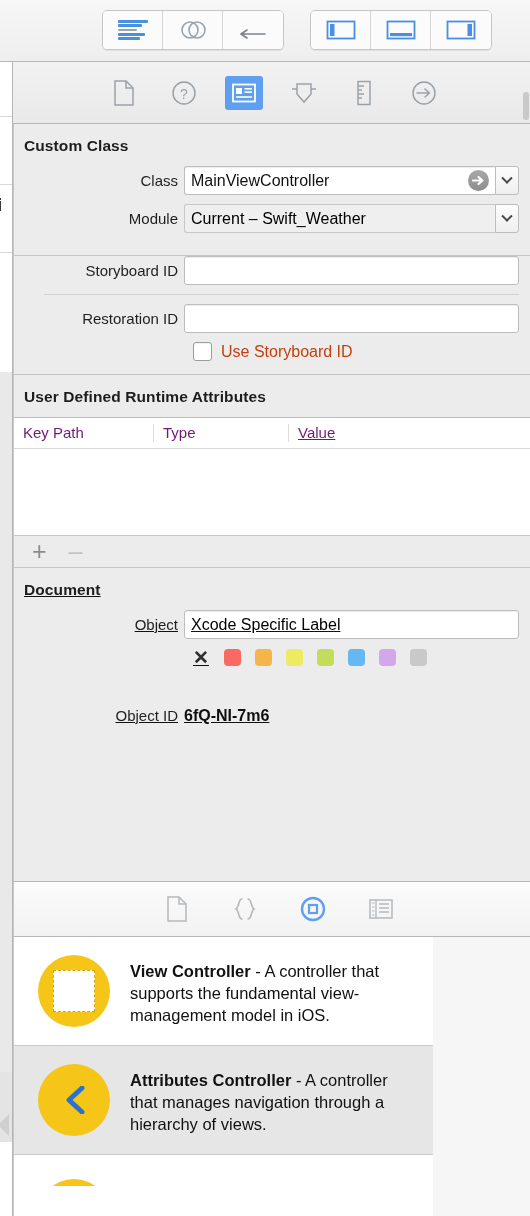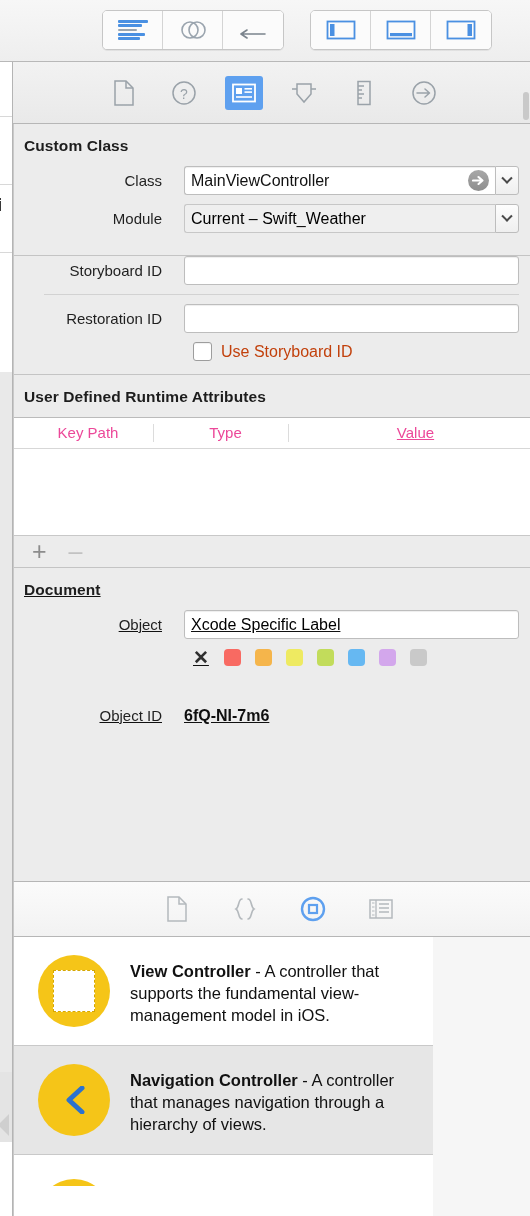--- a/index.html
+++ b/index.html
@@ -80,21 +80,21 @@
     background: #ececec; border-left: 1px solid #c9c9c9;
     font-size: 15px; color: #111;
   }
   .section { border-bottom: 1px solid #c4c4c4; }
   .section-title {
     font-size: 15.5px; font-weight: bold; color: #1d1d1d;
     padding: 13px 0 11px 10px; letter-spacing: .1px;
   }
   .row { display: flex; align-items: center; padding: 0 14px 0 0; margin-bottom: 9px; }
   .row-label {
-    text-align: right; padding-right: 22px; font-size: 15px; color: #1f1f1f;
+    text-align: right; padding-right: 6px; font-size: 15px; color: #1f1f1f;
     white-space: nowrap;
   }
   .lbl-w { width: 170px; }
 
   .tf {
     flex: 1; height: 29px; background: #fff;
     border: 1px solid #bdbdbd; border-radius: 3px;
     box-shadow: inset 0 1px 1px rgba(0,0,0,.07);
     display: flex; align-items: center; padding: 0 6px;
     font-size: 16px; color: #111;
@@ -125,21 +125,21 @@
   .checkbox-row { display:flex; align-items:center; padding-left:179px; margin-bottom: 13px; }
   .cbox {
     width: 19px; height: 19px; background:#fff; border:1px solid #9d9d9d;
     border-radius: 3px; box-shadow: inset 0 1px 1px rgba(0,0,0,.06); margin-right: 9px;
   }
   .cbox-label { font-size: 16px; color:#c2410c; }
 
   
   .udra-table { background:#fff; border-top:1px solid #bbb; }
   .udra-head { display:flex; height:31px; align-items:center; border-bottom:1px solid #d7d7d7; }
-  .udra-th { font-size:15px; color:#ec4899; padding-left:9px; border-right:1px solid #dcdcdc; height:18px; line-height:18px;text-align:center;}
+  .udra-th { font-size:15px; color:#701a75; padding-left:9px; border-right:1px solid #dcdcdc; height:18px; line-height:18px;}
   .udra-th:last-child { border-right:none; }
   .udra-body { height: 86px; background:#fff; }
   .udra-foot {
     height: 32px; background:#ececec; border-top:1px solid #c8c8c8;
     display:flex; align-items:center; padding-left:18px; gap: 22px;
   }
   .pm { font-size: 25px; line-height:1; color:#8c8c8c; font-weight: 300; }
   .pm.dim { color:#c2c2c2; }
 
   
@@ -434,21 +434,21 @@
       </div>
     </div>
 
     <div class="lib-item selected">
       <div class="lib-icon">
         <svg class="nav-chev" viewBox="0 0 22 28">
           <path d="M17 2 L4 14 L17 26" fill="none" stroke="#2b72cf" stroke-width="5" stroke-linecap="round" stroke-linejoin="round"></path>
         </svg>
       </div>
       <div class="lib-text">
-        <b>Navigation Controller</b><span> - A controller that manages navigation through a hierarchy of views.</span>
+        <b>Attributes Controller</b><span> - A controller that manages navigation through a hierarchy of views.</span>
       </div>
     </div>
 
     <div class="lib-item lib-item-partial">
       <div class="lib-icon"></div>
     </div>
   </div>
 
 </div>
 

